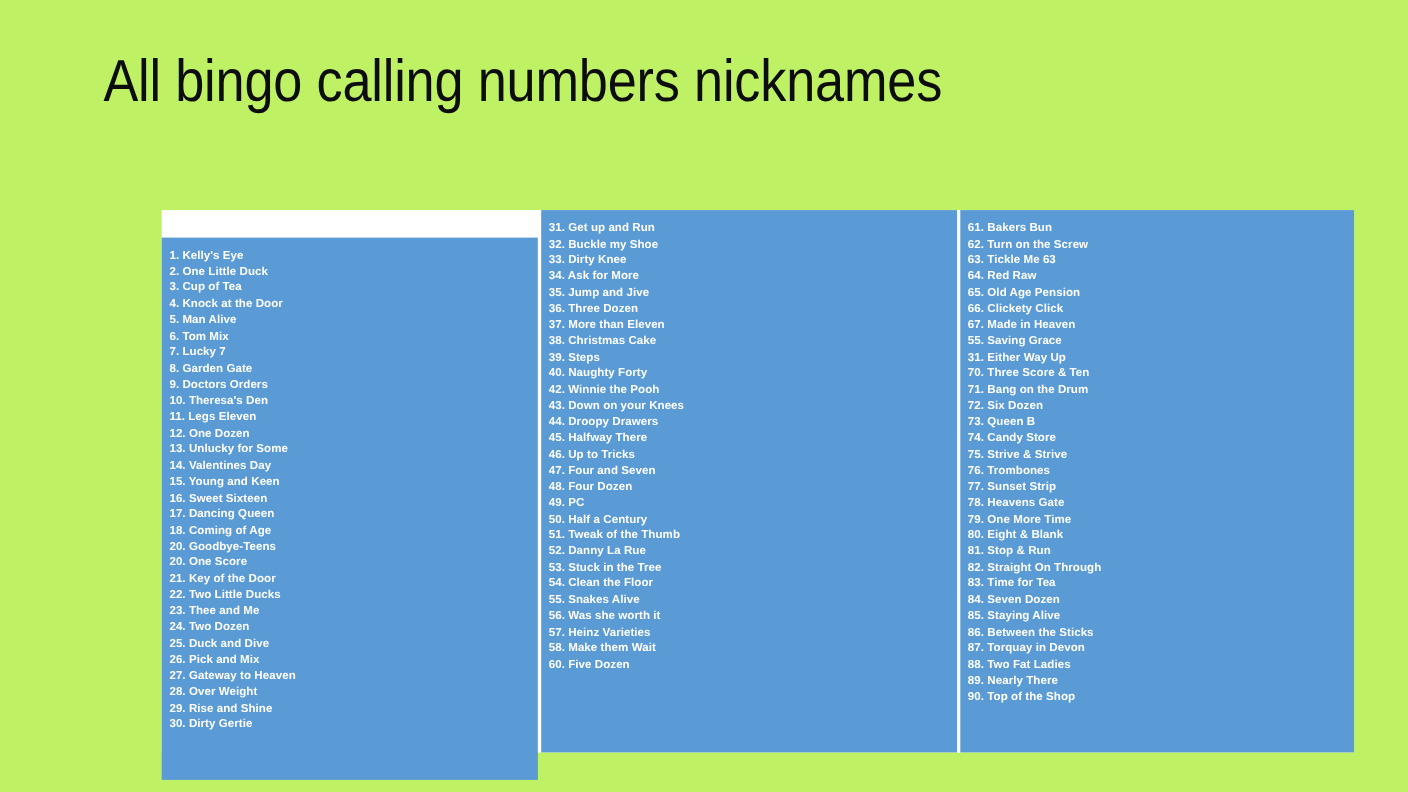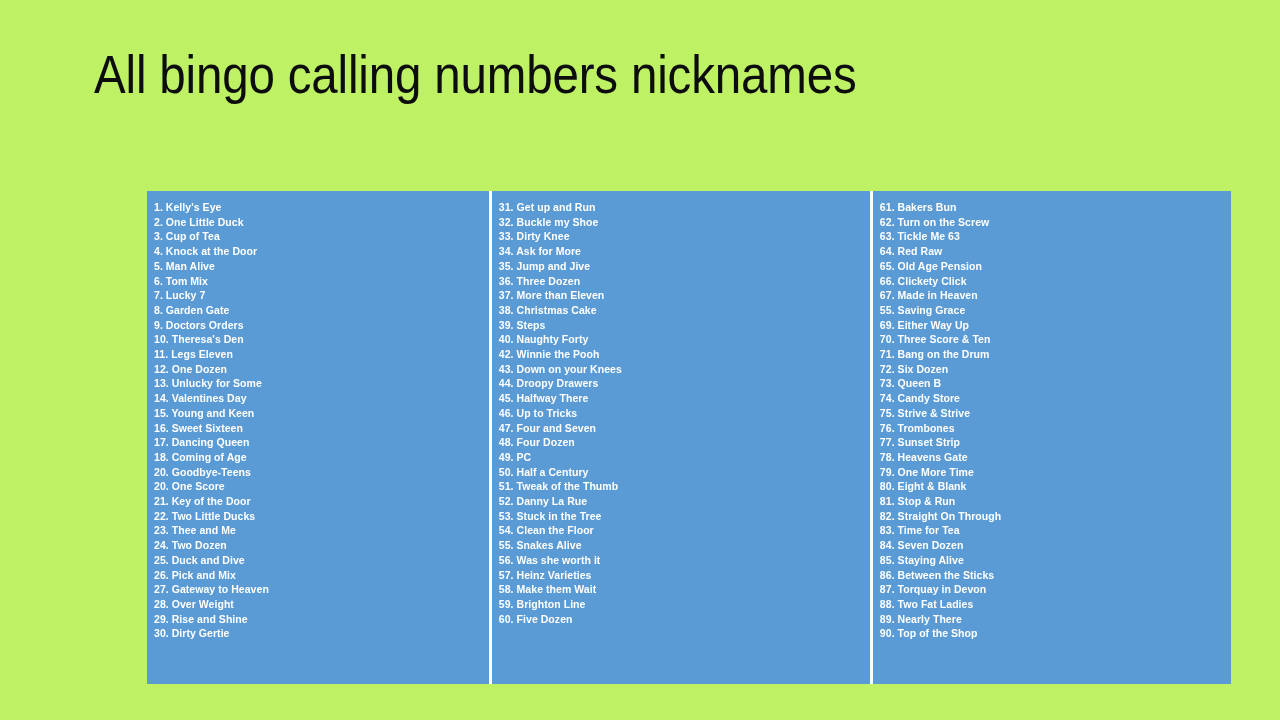--- a/index.html
+++ b/index.html
@@ -47,21 +47,21 @@
     flex-direction: row;
     background: #ffffff;
   }
   .col {
     background: #5B9BD5;
     height: 100%;
     box-sizing: border-box;
     padding: 9px 0 0 5px;
     overflow: hidden;
   }
-  .col-1 { width: 359px; }
+  .col-1 { width: 359px; margin-top: 25px; }
   .col-sep { width: 3px; background: #ffffff; height: 100%; }
   .col-2 { width: 397px; }
   .col-3 { width: 376px; }
   .entry {
     color: #ffffff;
     font-family: "Liberation Sans", "DejaVu Sans", sans-serif;
     font-size: 10.5px;
     font-weight: bold;
     line-height: 14.7px;
     white-space: nowrap;
@@ -134,36 +134,35 @@
         <div class="entry">49. PC</div>
         <div class="entry">50. Half a Century</div>
         <div class="entry">51. Tweak of the Thumb</div>
         <div class="entry">52. Danny La Rue</div>
         <div class="entry">53. Stuck in the Tree</div>
         <div class="entry">54. Clean the Floor</div>
         <div class="entry">55. Snakes Alive</div>
         <div class="entry">56. Was she worth it</div>
         <div class="entry">57. Heinz Varieties</div>
         <div class="entry">58. Make them Wait</div>
-        <div class="entry">59. Brighton Line</div>
         <div class="entry">60. Five Dozen</div>
       </div>
 
     <div class="col-sep"></div>
 
     <div class="col col-3">
         <div class="entry">61. Bakers Bun</div>
         <div class="entry">62. Turn on the Screw</div>
         <div class="entry">63. Tickle Me 63</div>
         <div class="entry">64. Red Raw</div>
         <div class="entry">65. Old Age Pension</div>
         <div class="entry">66. Clickety Click</div>
         <div class="entry">67. Made in Heaven</div>
         <div class="entry">55. Saving Grace</div>
-        <div class="entry">69. Either Way Up</div>
+        <div class="entry">31. Either Way Up</div>
         <div class="entry">70. Three Score &amp; Ten</div>
         <div class="entry">71. Bang on the Drum</div>
         <div class="entry">72. Six Dozen</div>
         <div class="entry">73. Queen B</div>
         <div class="entry">74. Candy Store</div>
         <div class="entry">75. Strive &amp; Strive</div>
         <div class="entry">76. Trombones</div>
         <div class="entry">77. Sunset Strip</div>
         <div class="entry">78. Heavens Gate</div>
         <div class="entry">79. One More Time</div>

